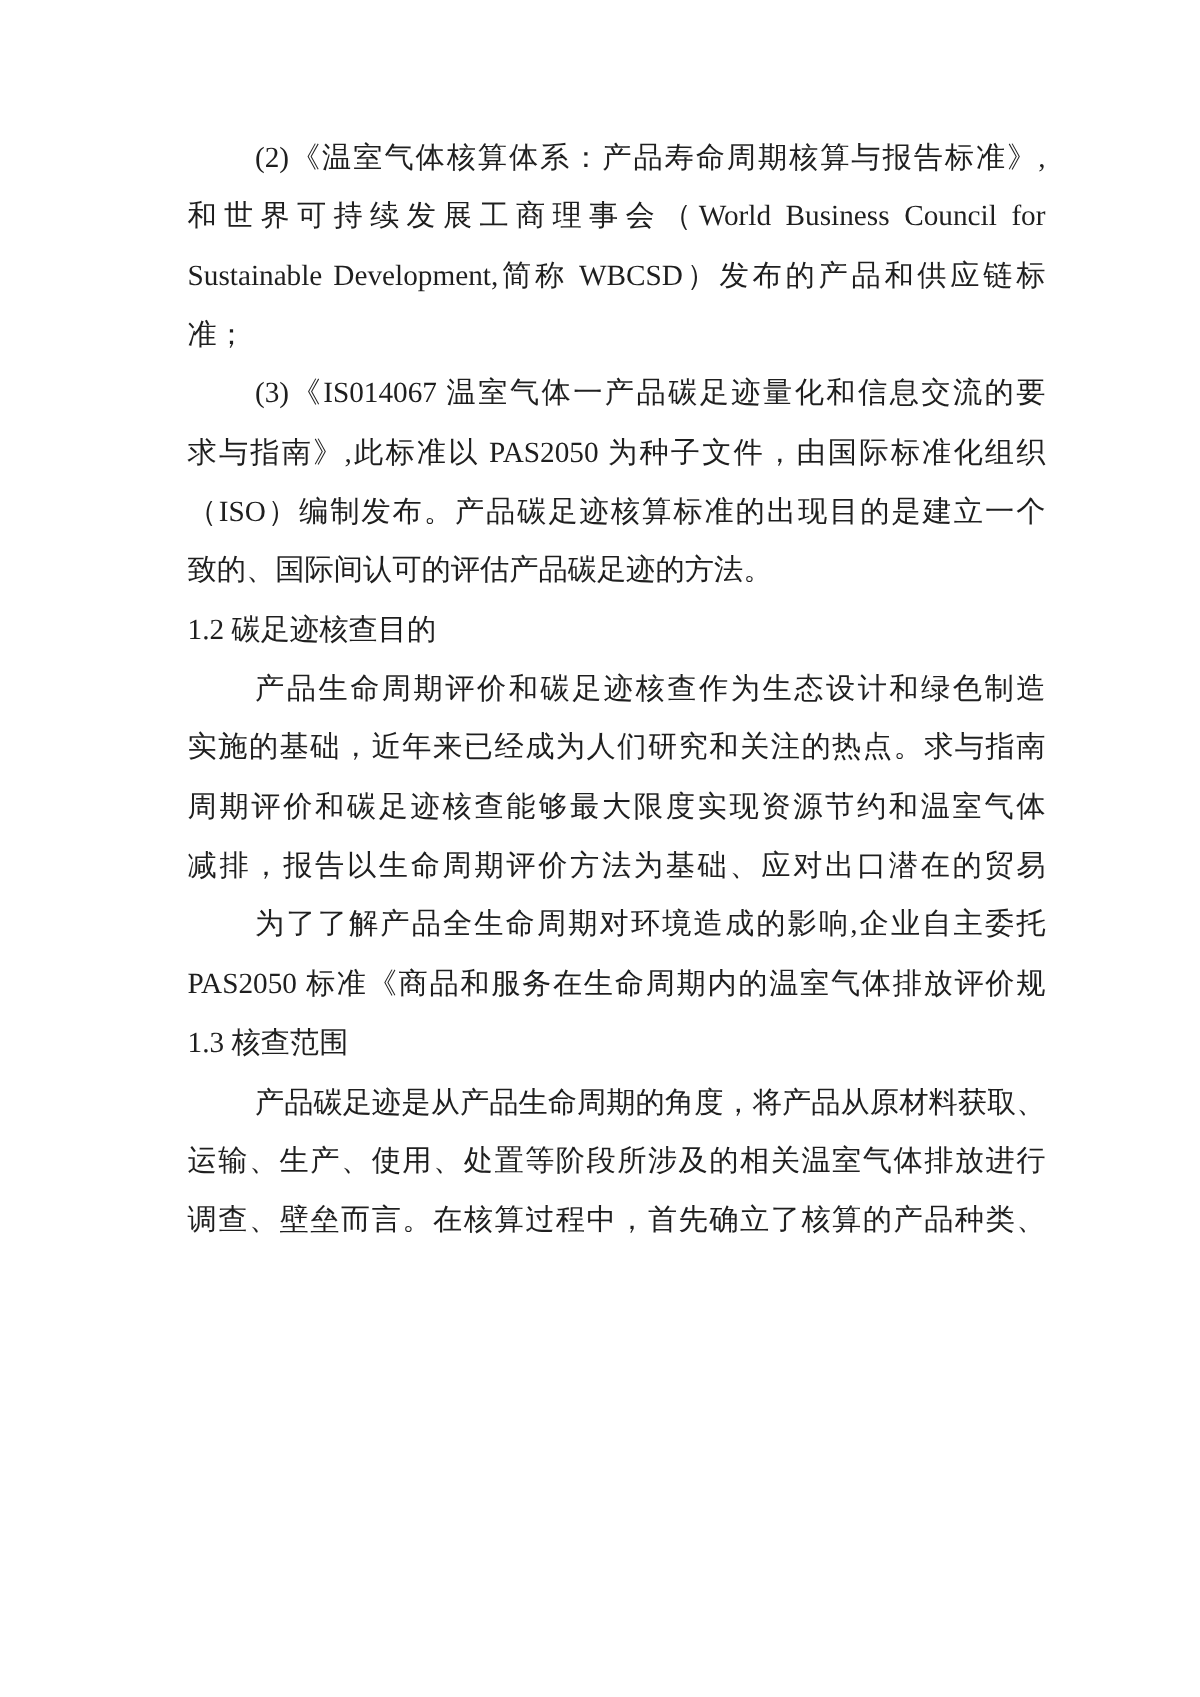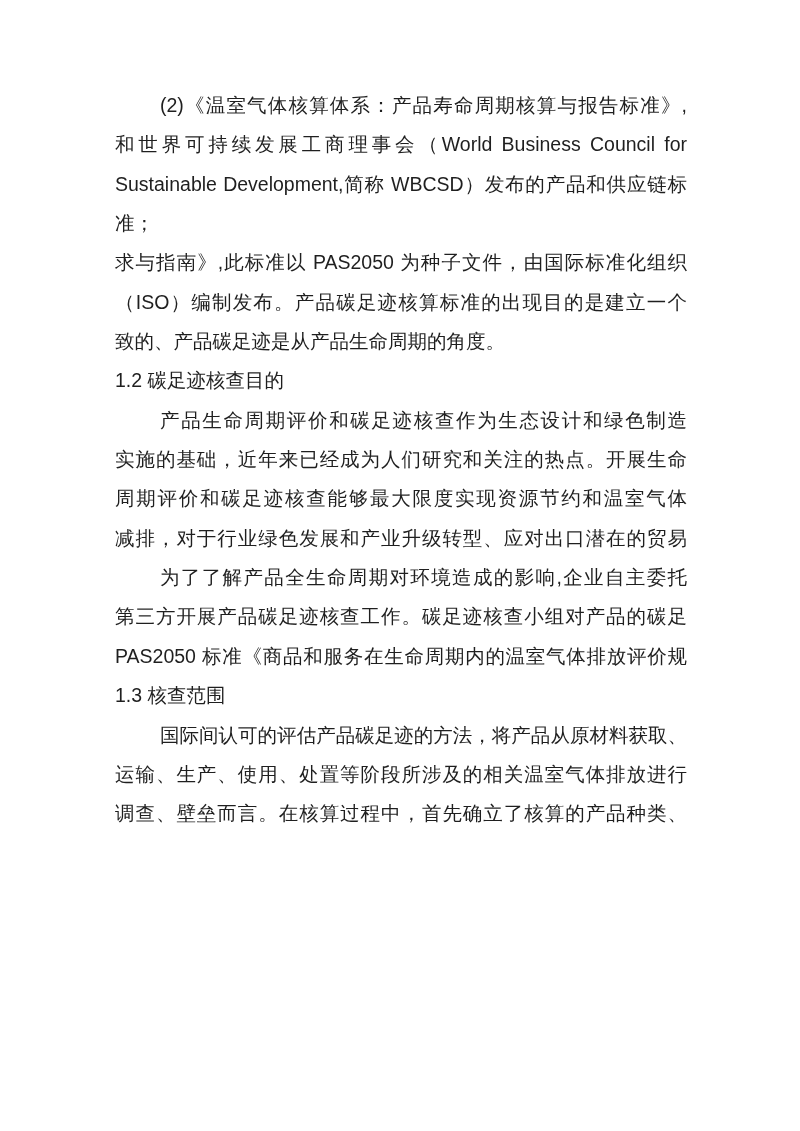--- a/index.html
+++ b/index.html
@@ -6,22 +6,23 @@
     margin: 0;
     padding: 0;
     background: #ffffff;
   }
   .page {
     position: relative;
     width: 780px;
     height: 1131px;
     background: #ffffff;
     overflow: hidden;
-    font-family: Liberation Sans, sans-serif;
+    font-family: Liberation Serif, serif;
     color: #1f1f1f;
+    margin-left: 10px;
   }
   .content {
     position: absolute;
     left: 115px;
     top: 86px;
     width: 572px;
   }
   .ln {
     font-size: 19.5px;
     line-height: 39.35px;
@@ -44,29 +45,29 @@
 </style>
 </head>
 <body>
 
 <div class="page">
   <div class="content">
     <div class="ln j ind">(2)《温室气体核算体系：产品寿命周期核算与报告标准》,</div>
     <div class="ln j">和世界可持续发展工商理事会（World Business Council for</div>
     <div class="ln j">Sustainable Development,简称 WBCSD）发布的产品和供应链标</div>
     <div class="ln">准；</div>
+    <div class="ln j ind">(3)《IS014067 温室气体一产品碳足迹量化和信息交流的要</div>
     <div class="ln j">求与指南》,此标准以 PAS2050 为种子文件，由国际标准化组织</div>
     <div class="ln j">（ISO）编制发布。产品碳足迹核算标准的出现目的是建立一个</div>
-    <div class="ln">致的、产品碳足迹是从产品生命周期的角度。</div>
+    <div class="ln">致的、国际间认可的评估产品碳足迹的方法。</div>
     <div class="ln hd">1.2 碳足迹核查目的</div>
     <div class="ln j ind">产品生命周期评价和碳足迹核查作为生态设计和绿色制造</div>
-    <div class="ln j">实施的基础，近年来已经成为人们研究和关注的热点。开展生命</div>
+    <div class="ln j">实施的基础，近年来已经成为人们研究和关注的热点。求与指南</div>
     <div class="ln j">周期评价和碳足迹核查能够最大限度实现资源节约和温室气体</div>
-    <div class="ln j">减排，对于行业绿色发展和产业升级转型、应对出口潜在的贸易</div>
+    <div class="ln j">减排，报告以生命周期评价方法为基础、应对出口潜在的贸易</div>
     <div class="ln j ind">为了了解产品全生命周期对环境造成的影响,企业自主委托</div>
-    <div class="ln j">第三方开展产品碳足迹核查工作。碳足迹核查小组对产品的碳足</div>
     <div class="ln j">PAS2050 标准《商品和服务在生命周期内的温室气体排放评价规</div>
     <div class="ln hd">1.3 核查范围</div>
-    <div class="ln j ind">国际间认可的评估产品碳足迹的方法，将产品从原材料获取、</div>
+    <div class="ln j ind">产品碳足迹是从产品生命周期的角度，将产品从原材料获取、</div>
     <div class="ln j">运输、生产、使用、处置等阶段所涉及的相关温室气体排放进行</div>
     <div class="ln j">调查、壁垒而言。在核算过程中，首先确立了核算的产品种类、</div>
   </div>
 </div>
 
 </body></html>

